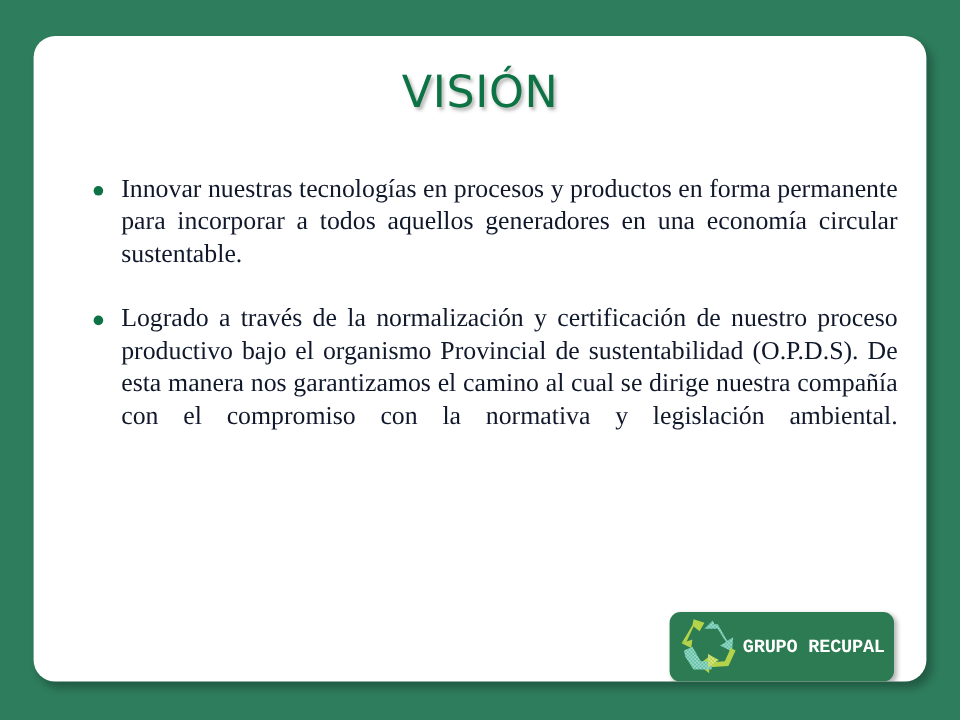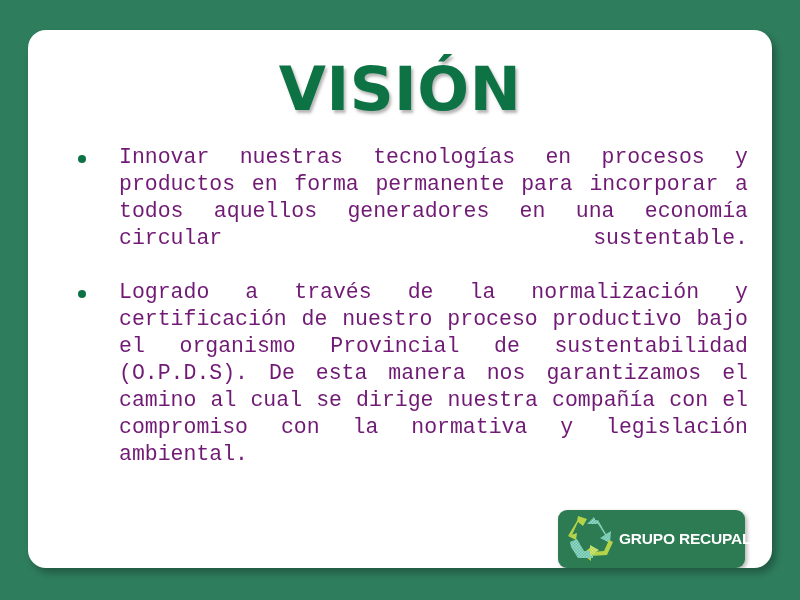--- a/index.html
+++ b/index.html
@@ -33,22 +33,22 @@
     overflow: hidden;
   }
 
   #title {
     position: absolute;
     left: 0;
     top: 28px;
     width: 744px;
     text-align: center;
     font-family: "DejaVu Sans", sans-serif;
-    font-weight: bold;
-    font-size: 61px;
+    font-weight: normal;
+    font-size: 37px;
     letter-spacing: 0.5px;
     color: #0d7244;
     text-shadow: 2px 3px 3px rgba(120,120,120,0.55);
     line-height: 1.0;
   }
 
   #body-block {
     position: absolute;
     left: 50px;
     top: 114px;
@@ -65,28 +65,27 @@
     width: 8px;
     height: 8px;
     margin-top: 11px;
     margin-right: 15px;
     border-radius: 50%;
     background: #0d7244;
   }
 
   .bullet-text {
     flex: 1 1 auto;
-    font-family: Liberation Mono, monospace;
+    font-family: Liberation Serif, serif;
     font-size: 21.5px;
     line-height: 27px;
-    color: #701a75;
+    color: #0f172a;
     text-align: justify;
     text-justify: inter-word;
     hyphens: none;
-    margin-left: 18px;
   }
   .bullet-text::after {
     content: "";
     display: inline-block;
     width: 100%;
   }
 
   #logo {
     position: absolute;
     left: 530px;
@@ -105,21 +104,21 @@
   #logo-mark {
     flex: 0 0 auto;
     width: 52px;
     height: 50px;
   }
 
   #logo-text {
     flex: 1 1 auto;
     padding-left: 3px;
     color: #ffffff;
-    font-family: Liberation Sans, sans-serif;
+    font-family: Liberation Mono, monospace;
     font-weight: bold;
     font-size: 15.5px;
     line-height: 18px;
     letter-spacing: -0.2px;
     white-space: nowrap;
   }
   #logo-line1, #logo-line2 { display: block; }
 </style>
 </head>
 <body>

